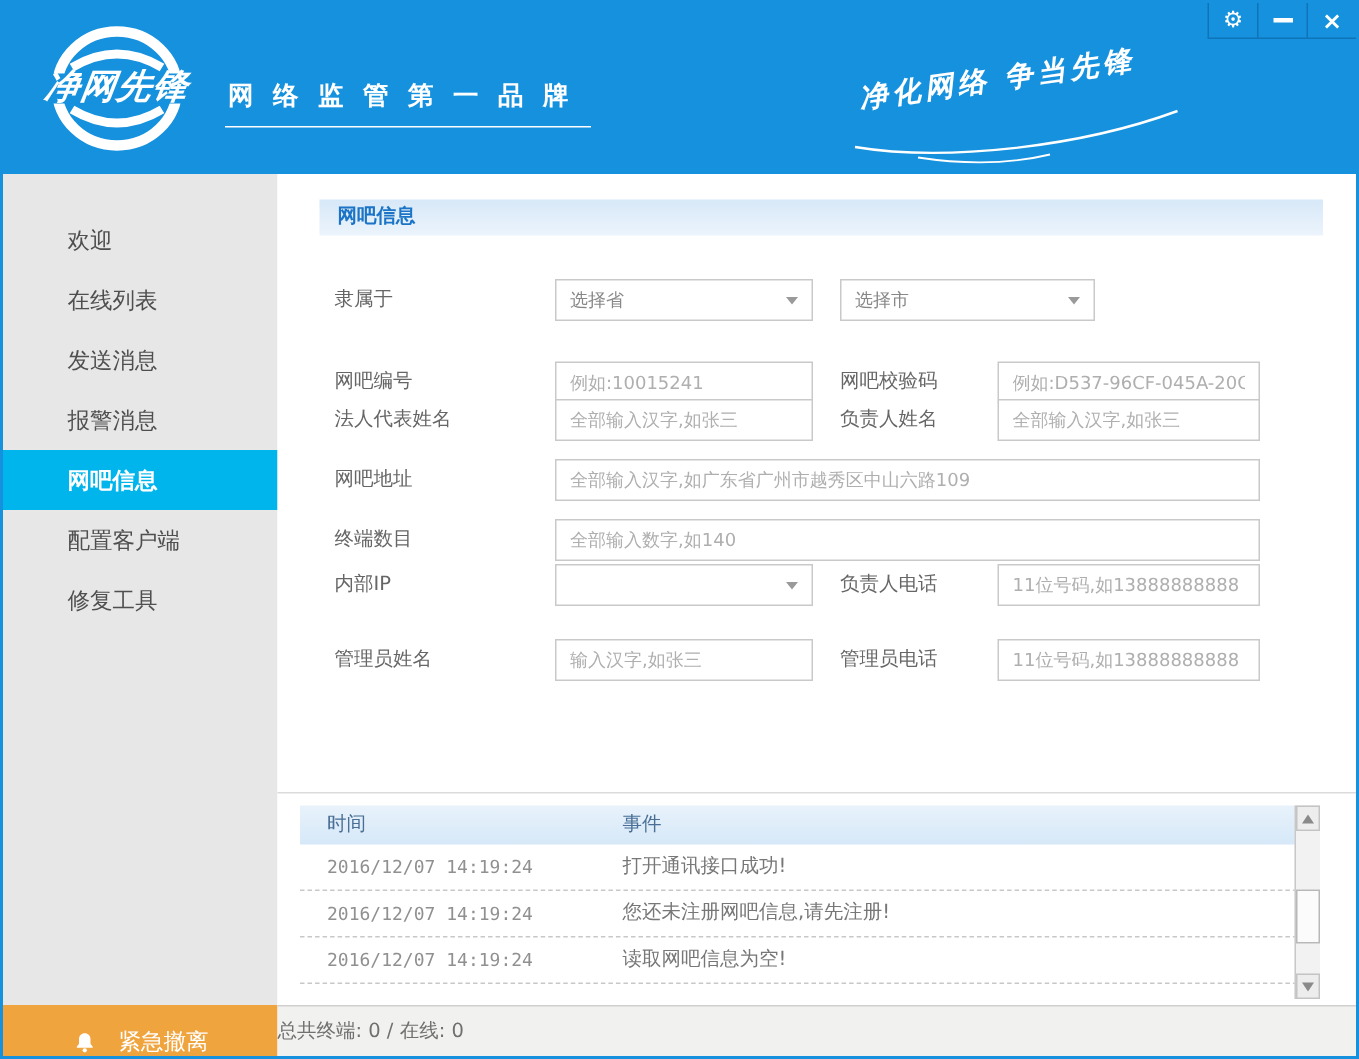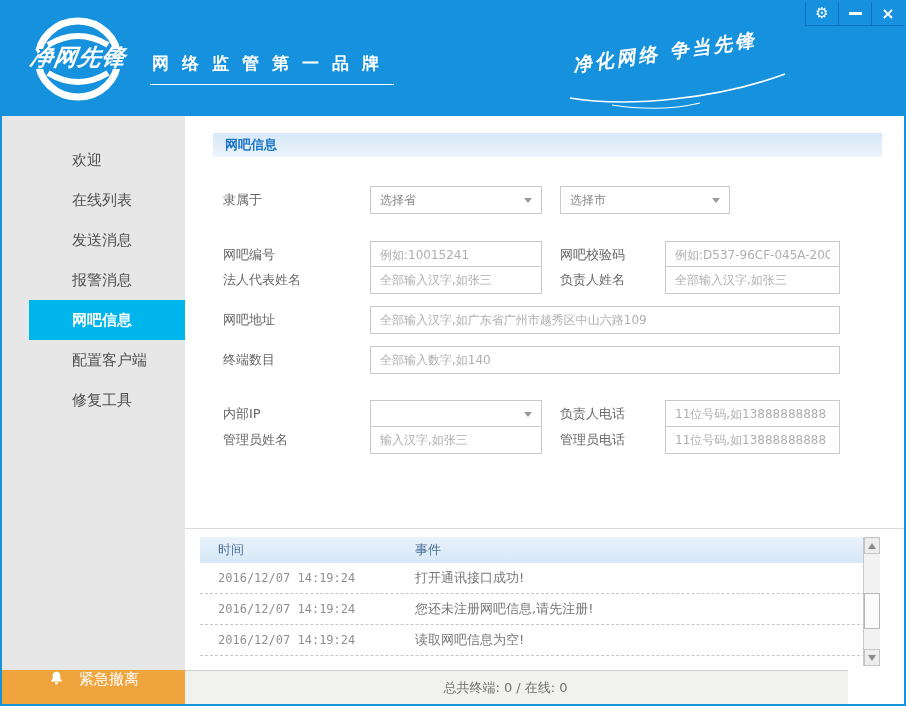--- a/index.html
+++ b/index.html
@@ -33,21 +33,21 @@
          border-left:1px solid rgba(8,80,140,.45); border-bottom:1px solid rgba(8,80,140,.45);
          cursor:pointer; }
   .gear { color:#fff; font-size:15px; line-height:1; }
   .minbar { display:block; width:13px; height:3px; background:#fff; }
   .xgl { color:#fff; font-size:16px; font-weight:bold; line-height:1; }
 
   
   .side { position:absolute; left:0; top:114px; width:183px; height:554px; background:#E7E7E7; }
   .menu { margin-top:24px; }
   .mitem { height:40px; line-height:40px; padding-left:43px; font-size:15px; color:#4F4F4F;
-           cursor:pointer; white-space:nowrap;margin-left:27px; }
+           cursor:pointer; white-space:nowrap; }
   .mitem.active { background:#00B4EC; color:#fff; font-weight:bold; }
 
   
   .main { position:absolute; left:183px; top:114px; width:719px; height:554px; background:#fff; }
 
   .panel-title { position:absolute; left:28px; top:17px; width:669px; height:24px;
                  line-height:24px; padding-left:12px; font-size:13px; font-weight:bold;
                  color:#1B74C5; background:linear-gradient(180deg,#D7E8F8,#ECF4FC); }
 
   .row { position:absolute; left:0; width:719px; height:28px; }
@@ -93,24 +93,24 @@
   .sc-up { top:0; } .sc-down { bottom:0; }
   .tri-up   { width:0; height:0; border-left:4px solid transparent; border-right:4px solid transparent;
               border-bottom:6px solid #8A8A8A; }
   .tri-down { width:0; height:0; border-left:4px solid transparent; border-right:4px solid transparent;
               border-top:6px solid #8A8A8A; }
   .sc-thumb { position:absolute; left:0; top:56px; width:16px; height:36px; background:#FBFBFB;
               border:1px solid #B8B8B8; cursor:grab; }
 
   
   .emerg { position:absolute; left:0; top:668px; width:183px; height:34px; background:#F0A43E;
-           color:#fff; display:flex; align-items:flex-start; justify-content:center; gap:14px;
+           color:#fff; display:flex; align-items:flex-end; justify-content:center; gap:14px;
            font-size:15px; cursor:pointer; }
-  .statusbar { position:absolute; left:183px; top:668px; width:663px; height:34px;
-               background:#F1F1EF; border-top:1px solid #D0D0D0; text-align:center; }
+  .statusbar { position:absolute; left:183px; top:668px; width:719px; height:34px;
+               background:#F1F1EF; border-top:1px solid #D0D0D0; text-align:left; }
   .statusbar span { line-height:33px; margin-right:22px; font-size:13px; color:#707070; }
 </style>
 </head>
 <body>
 
 <div class="win">
 
   <header class="hdr">
     <div class="logo">
       <svg width="92" height="86" viewBox="0 0 92 86">
@@ -193,21 +193,21 @@
     <div class="row" style="top:190px">
       <span class="lbl1">网吧地址</span>
       <div class="fwide"><input class="txt" placeholder="全部输入汉字,如广东省广州市越秀区中山六路109" style=""></div>
     </div>
 
     <div class="row" style="top:230px">
       <span class="lbl1">终端数目</span>
       <div class="fwide"><input class="txt" placeholder="全部输入数字,如140" style=""></div>
     </div>
 
-    <div class="row" style="top:284px">
+    <div class="row" style="top:260px">
       <span class="lbl1">内部IP</span>
       <div class="f1">
         <div class="selbox">
           <span></span>
           <span class="arr"></span>
         </div>
       </div>
       <span class="lbl2">负责人电话</span>
       <div class="f2"><input class="txt" placeholder="11位号码,如13888888888" style=""></div>
     </div>

